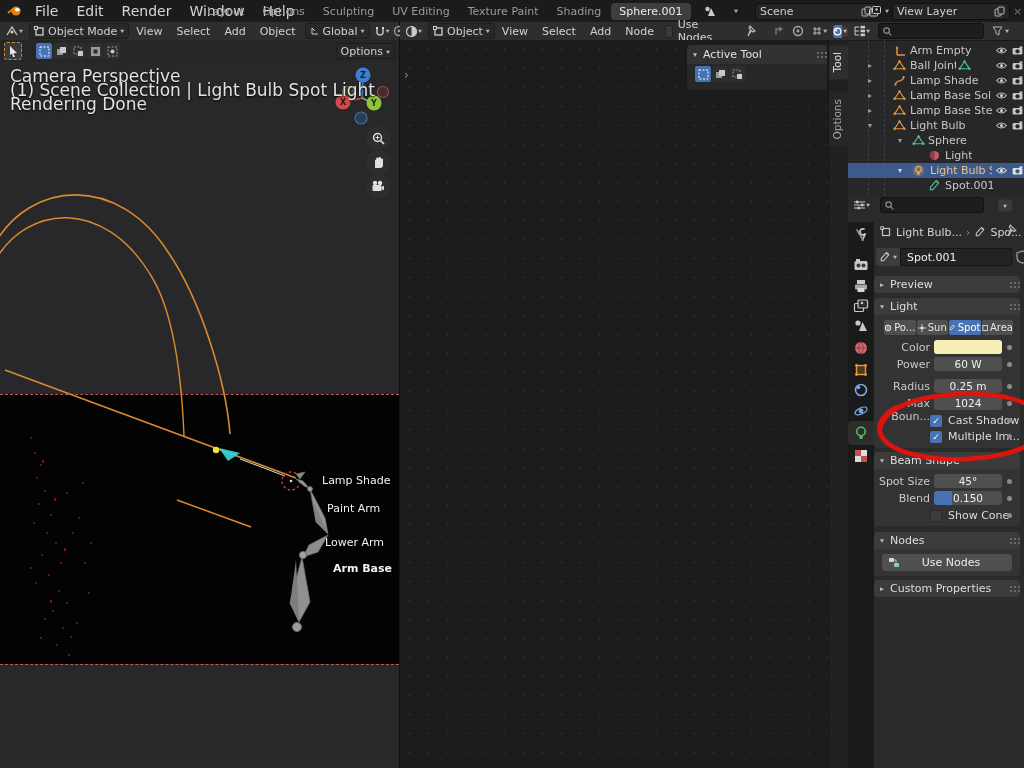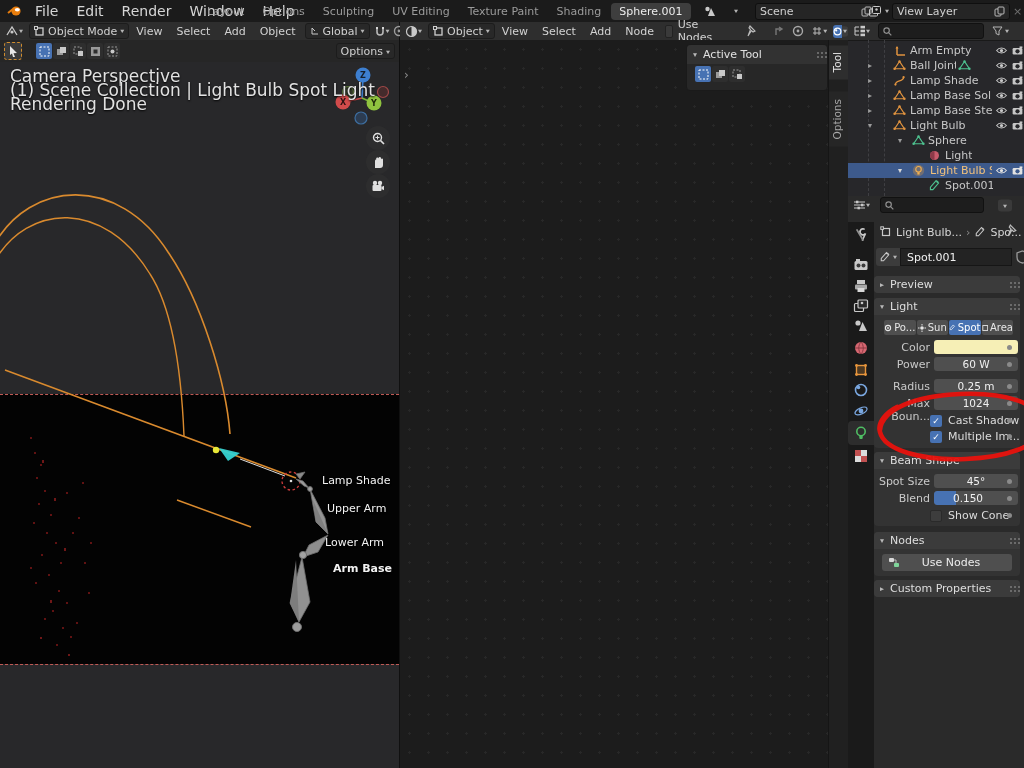--- a/index.html
+++ b/index.html
@@ -59,21 +59,21 @@
   .ptab{position:absolute;left:5px;width:16px;height:16px;}
   .ptab-active-bg{position:absolute;left:0;width:26px;height:24px;background:#2d2d2d;border-radius:4px 0 0 4px;}
   .panel{position:absolute;left:26px;width:146px;background:#333333;border-radius:4px;}
   .phead2{height:17px;display:flex;align-items:center;background:#3b3b3b;border-radius:4px;padding:0 6px;font-size:11px;color:#dedede;}
   .phead2.open{border-radius:4px 4px 0 0;}
   .parrow{font-size:8px;color:#b9b9b9;margin-right:6px;transform:scaleY(.9);}
   .dots6{width:2px;height:2px;background:#7c7c7c;border-radius:50%;margin-left:auto;margin-right:2px;
          box-shadow:4px 0 #7c7c7c,8px 0 #7c7c7c,0 4px #7c7c7c,4px 4px #7c7c7c,8px 4px #7c7c7c;position:relative;top:-2px;}
   .prow{position:absolute;left:0;width:146px;height:16px;}
   .plabel{position:absolute;left:0;width:56px;text-align:right;color:#c9c9c9;font-size:11px;top:1px;}
-  .pfield{position:absolute;left:60px;width:84px;height:14px;background:#4f4f4f;border-radius:3px;
+  .pfield{position:absolute;left:60px;width:68px;height:14px;background:#4f4f4f;border-radius:3px;
           color:#f0f0f0;font-size:10.5px;text-align:center;line-height:14px;overflow:hidden;}
   .pdot{position:absolute;left:133px;top:5px;width:5px;height:5px;border-radius:50%;background:#8a8a8a;}
   .cbx{position:absolute;left:56px;top:2px;width:12px;height:12px;border-radius:2px;background:#4772b3;
        color:#fff;font-size:9px;line-height:12px;text-align:center;}
   .cbx.off{background:#3d3d3d;border:1px solid #2a2a2a;width:10px;height:10px;}
   .cblabel{position:absolute;left:74px;top:1px;color:#dcdcdc;font-size:11px;white-space:nowrap;}
   .ltype{height:15px;border-radius:2px;background:#4f4f4f;color:#e6e6e6;font-size:10px;
          display:flex;align-items:center;justify-content:center;gap:2px;flex:1;margin-right:1px;overflow:hidden;white-space:nowrap;}
   .ltype.on{background:#4772b3;color:#fff;}
   .search{background:#1d1d1d;border:1px solid #111;border-radius:3px;height:14px;display:flex;align-items:center;padding:0 4px;gap:4px;}
@@ -350,21 +350,21 @@
       <div class="navbtn" style="left:366px;top:112px;">
         <svg width="14" height="12" viewBox="0 0 14 12">
             <circle cx="4" cy="3" r="2.2" fill="#e0e0e0"></circle>
             <circle cx="9" cy="3" r="2.2" fill="#e0e0e0"></circle>
             <rect x="1.5" y="5" width="9" height="6" rx="1" fill="#e0e0e0"></rect>
             <path d="M10.5 7 L13 5.8 L13 10.2 L10.5 9 Z" fill="#e0e0e0"></path>
           </svg>
       </div>
 
       <div class="bone-label" style="left:322px;top:412px;">Lamp Shade</div>
-      <div class="bone-label" style="left:327px;top:440px;">Upper Arm</div>
+      <div class="bone-label" style="left:327px;top:440px;">Paint Arm</div>
       <div class="bone-label" style="left:325px;top:474px;">Lower Arm</div>
       <div class="bone-label" style="left:333px;top:500px;font-weight:bold;">Arm Base</div>
     </div>
   </div>
 
   <div id="shader" class="abs" style="border-right:1px solid #101010;">
     <div class="ehdr">
       <span style="margin-left:5px;">
         <svg width="13" height="13" viewBox="0 0 13 13">
             <circle cx="6.5" cy="6.5" r="5" fill="none" stroke="#c9c9c9" stroke-width="1.2"></circle>

